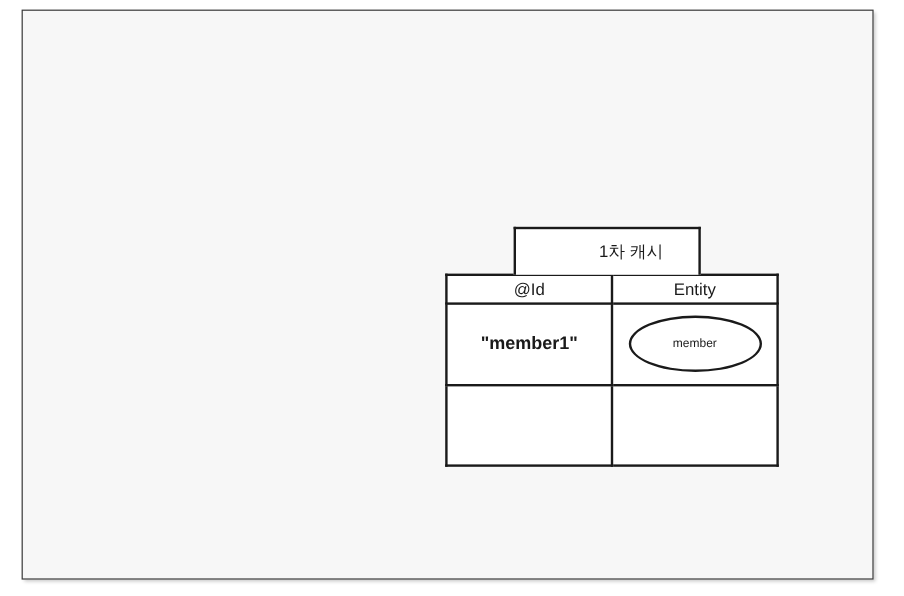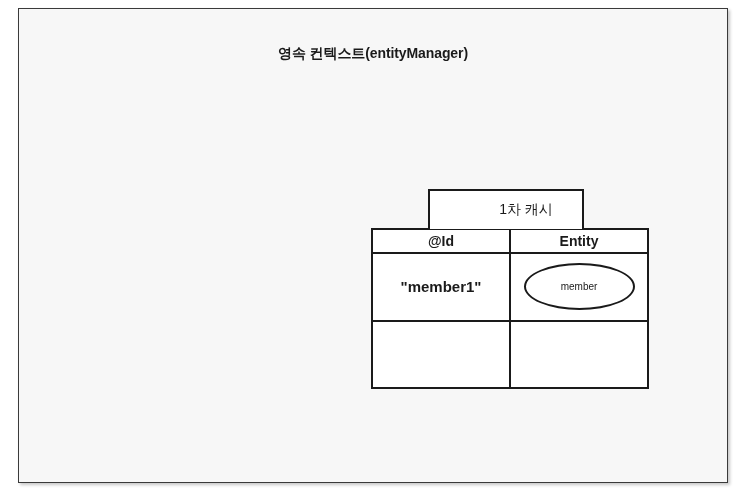--- a/index.html
+++ b/index.html
@@ -79,21 +79,21 @@
   #cache-table th,
   #cache-table td {
     border: 2px solid #1a1a1a;
     background: #ffffff;
     padding: 0;
     margin: 0;
   }
   #cache-table th {
     height: 22px;
     font-size: 14px;
-    font-weight: bold;
+    font-weight: normal;
     color: #1a1a1a;
     text-align: center;
     vertical-align: middle;
     margin-top: 29px;
   }
   #cache-table td {
     height: 64px;
     font-size: 15px;
     font-weight: bold;
     color: #1a1a1a;
@@ -129,21 +129,20 @@
     font-weight: normal;
     color: #1a1a1a;
     line-height: 1;
   }
 </style>
 </head>
 <body>
 
 <div id="canvas-frame">
 
-  <div id="diagram-title">영속 컨텍스트(entityManager)</div>
 
   <div id="cache-label-box">
     <span class="caption-text">1차 캐시</span>
   </div>
 
   <table id="cache-table">
     <thead>
       <tr>
         <th>@Id</th>
         <th>Entity</th>

